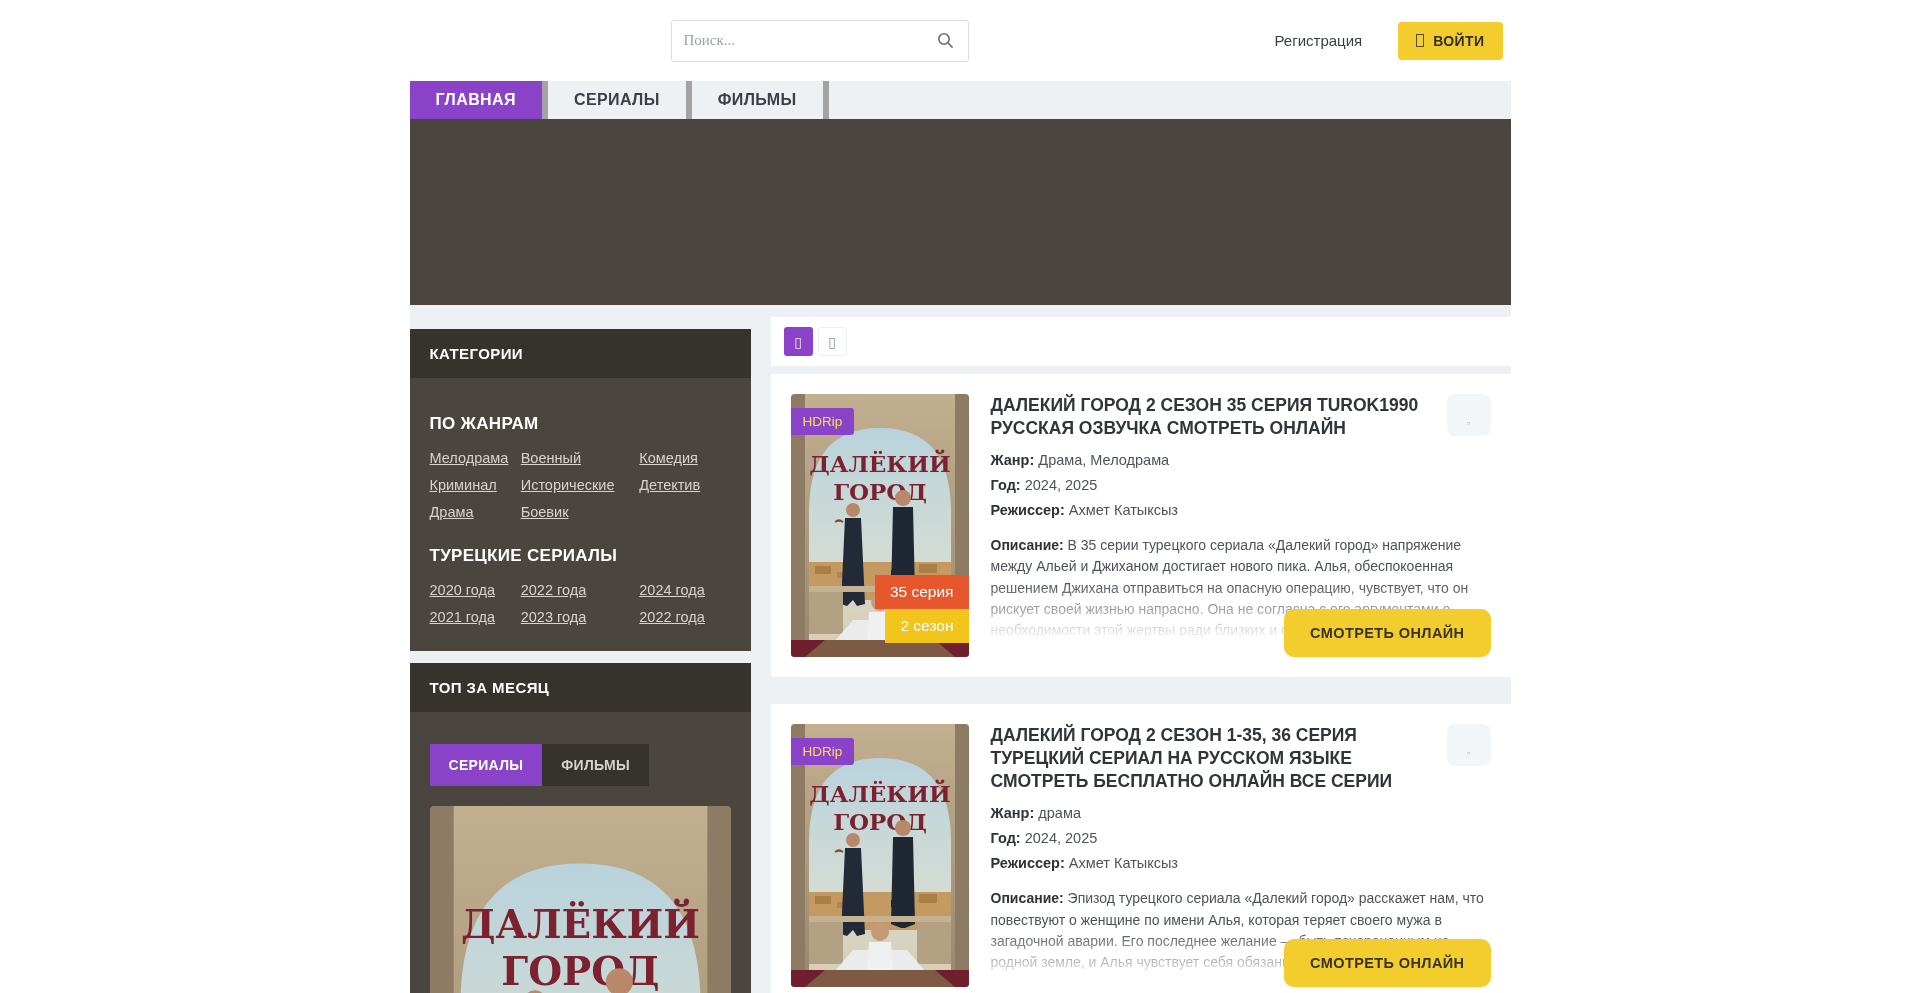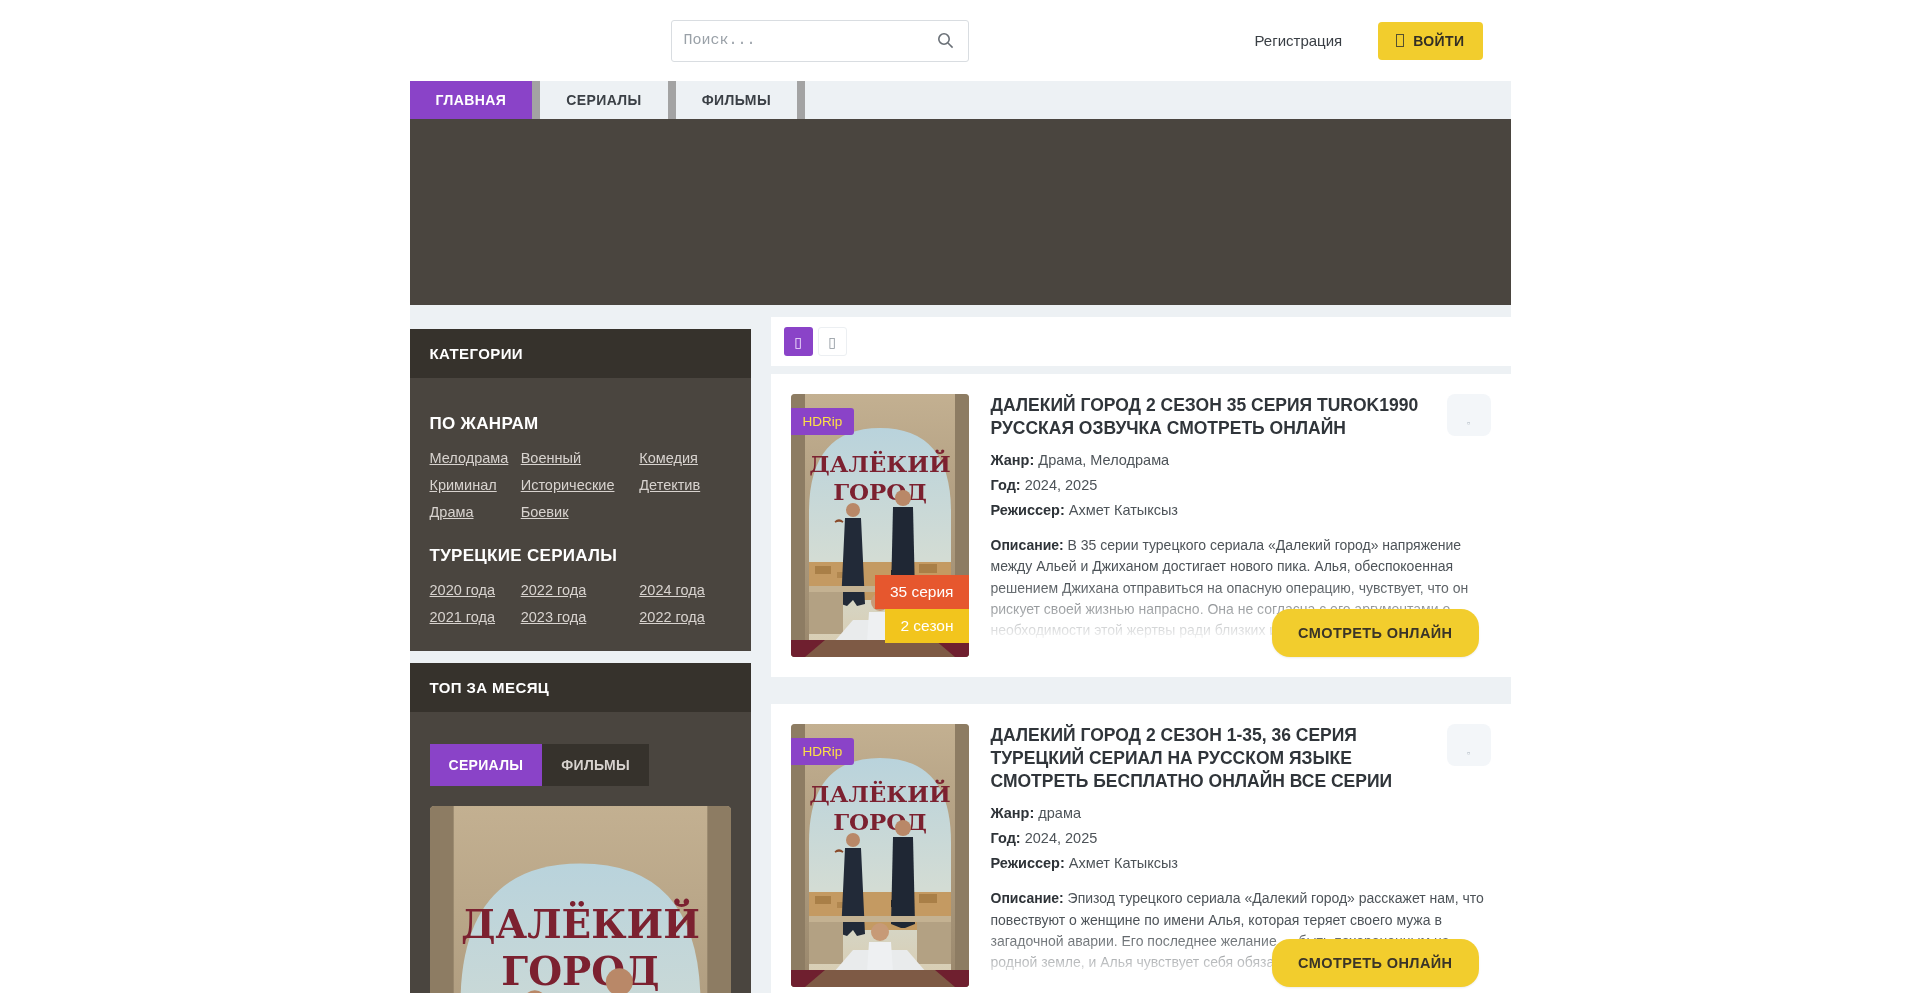--- a/index.html
+++ b/index.html
@@ -6,36 +6,36 @@
   html,body { width:1920px; height:993px; overflow:hidden; background:#fff;
     font-family:"Liberation Sans", sans-serif; }
   .container { width:1101px; margin:0 auto; }
 
   
   .topbar { background:#fff; }
   .top-inner { height:81px; display:flex; align-items:center; }
   .search-wrap { margin-left:261px; width:298px; height:42px; border:1px solid #d9dde1;
     border-radius:3px; background:#fff; display:flex; align-items:center; }
   .search-wrap input { flex:1; border:none; outline:none; padding:0 12px; font-size:15px;
-    color:#3c4248; font-family:Liberation Mono, monospace; background:transparent; }
+    color:#3c4248; font-family:Liberation Serif, serif; background:transparent; }
   .search-wrap input::placeholder { color:#9aa1a8; }
   .search-btn { width:44px; height:40px; border:none; background:transparent; cursor:pointer;
     display:flex; align-items:center; justify-content:center; }
   .auth { margin-left:auto; display:flex; align-items:center; }
   .register { font-size:15px; color:#3a3f45; cursor:pointer; }
-  .login-btn { margin-left:36px; margin-right:28px; background:#f2cd2d; border:none; border-radius:4px;
+  .login-btn { margin-left:36px; margin-right:8px; background:#f2cd2d; border:none; border-radius:4px;
     height:38px; padding:0 18px; display:flex; align-items:center; gap:9px; cursor:pointer;
     font-family:inherit; }
   .login-btn .tofu { display:inline-block; width:8px; height:13px; border:1.5px solid #55502f; }
   .login-btn span.lbl { font-size:14px; font-weight:700; color:#332f25; letter-spacing:.4px; }
 
   
   .nav { display:flex; background:#edf1f4; height:38px; }
-  .nav-tab { padding:0 26px; display:flex; align-items:center; font-size:14px; font-weight:700;
-    color:#3b4046; letter-spacing:.4px; border-right:8px solid #a3a3a3; cursor:pointer; }
+  .nav-tab { padding:0 26px; display:flex; align-items:center; font-size:16px; font-weight:700;
+    color:#3b4046; letter-spacing:.4px; border-right:6px solid #a3a3a3; cursor:pointer; }
   .nav-tab.active { background:#8a43c8; color:#fff; }
 
   
   .banner { height:186px; background:#4a453f; }
 
   
   .content { background:#edf1f4; padding-top:12px; display:flex; gap:20px; min-height:700px; }
   .sidebar { width:341px; flex-shrink:0; }
   .side-head { height:49px; background:#36322c; color:#fff; font-size:15px; font-weight:700;
     letter-spacing:.4px; display:flex; align-items:center; padding-left:20px;margin-top:12px; }
@@ -78,21 +78,21 @@
     cursor:pointer; color:#aab4bd; font-size:9px; display:flex; align-items:flex-end;
     justify-content:center; padding-bottom:8px; }
   .meta { margin-top:12px; }
   .meta p { font-size:14.5px; color:#4d5358; margin:0 0 9px; }
   .meta b { color:#2e3338; }
   .desc { margin-top:8px; font-size:14px; line-height:1.52; color:#4d5358; position:relative;
     flex:1; overflow:hidden; max-height:112px; }
   .desc b { color:#2e3338; }
   .desc::after { content:""; position:absolute; left:0; right:0; bottom:0; height:58%;
     background:linear-gradient(180deg, rgba(255,255,255,0), #fff 92%); }
-  .watch-btn { position:absolute; right:12px; bottom:0; background:#f2cd2d; border:none; border-radius:18px;
+  .watch-btn { position:absolute; right:0; bottom:0; background:#f2cd2d; border:none; border-radius:10px;
     padding:16px 26px; font-size:14.5px; font-weight:700; color:#3a3428; letter-spacing:.4px;
     cursor:pointer; font-family:inherit; z-index:2; box-shadow:0 1px 2px rgba(0,0,0,.08); }
 </style>
 </head>
 <body>
 
 <div class="page">
 
   <div class="topbar">
     <div class="container top-inner">

